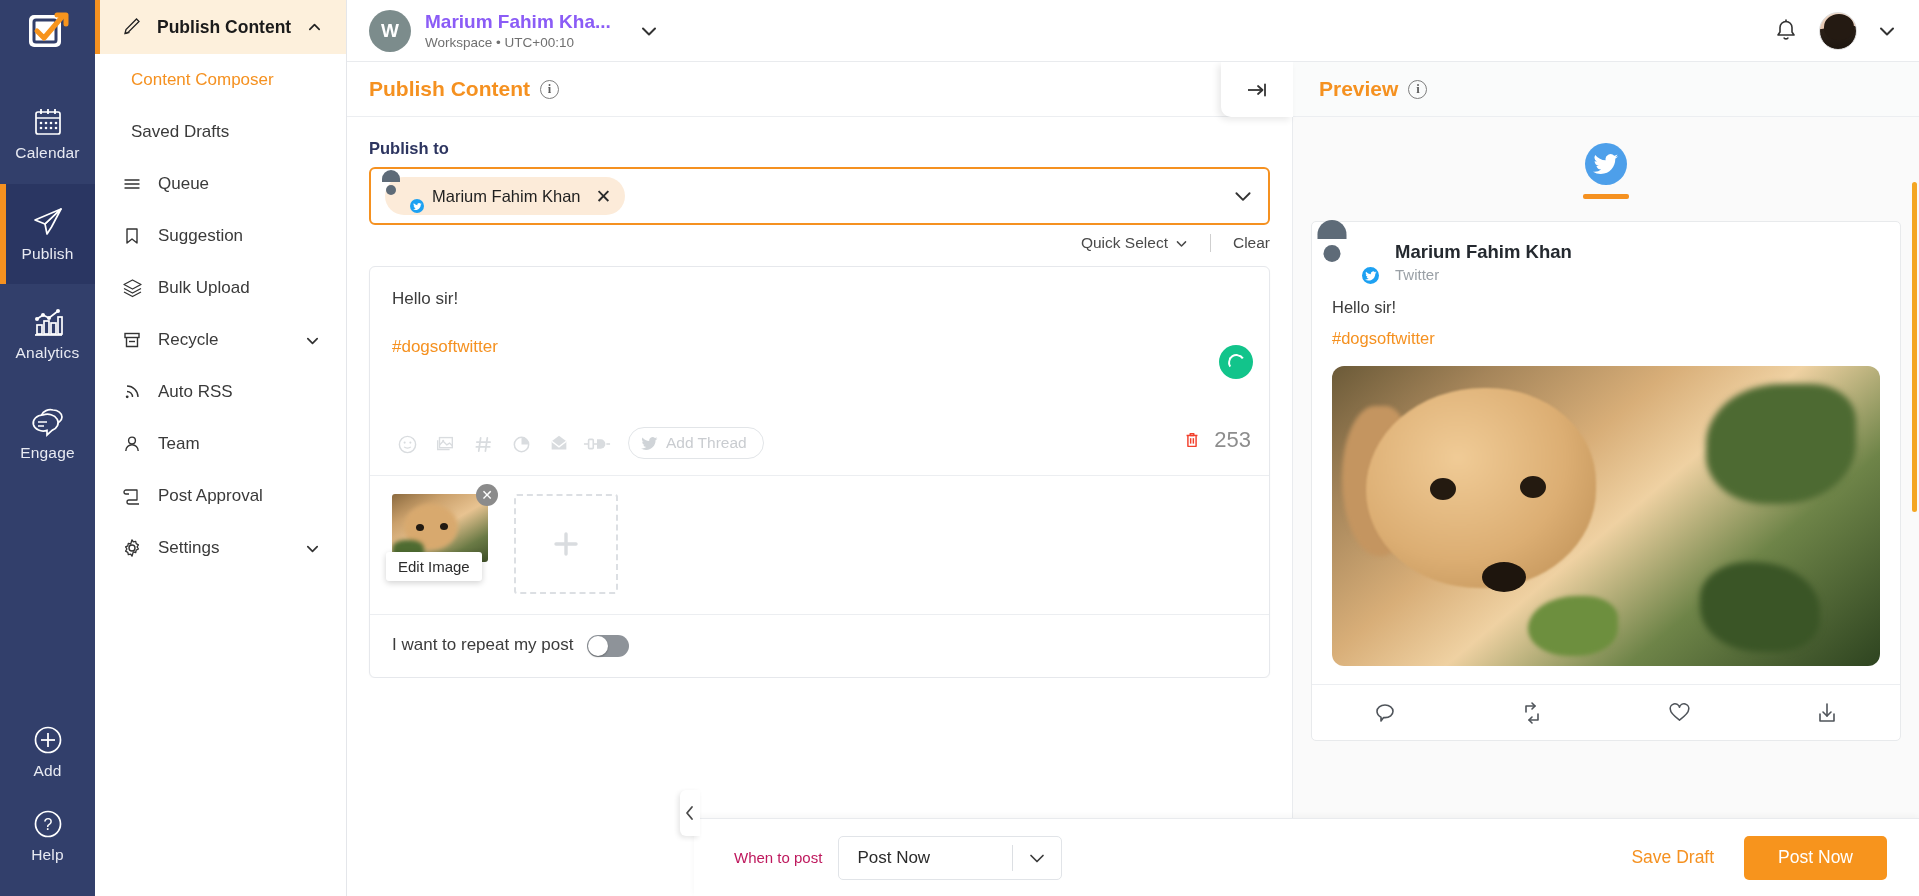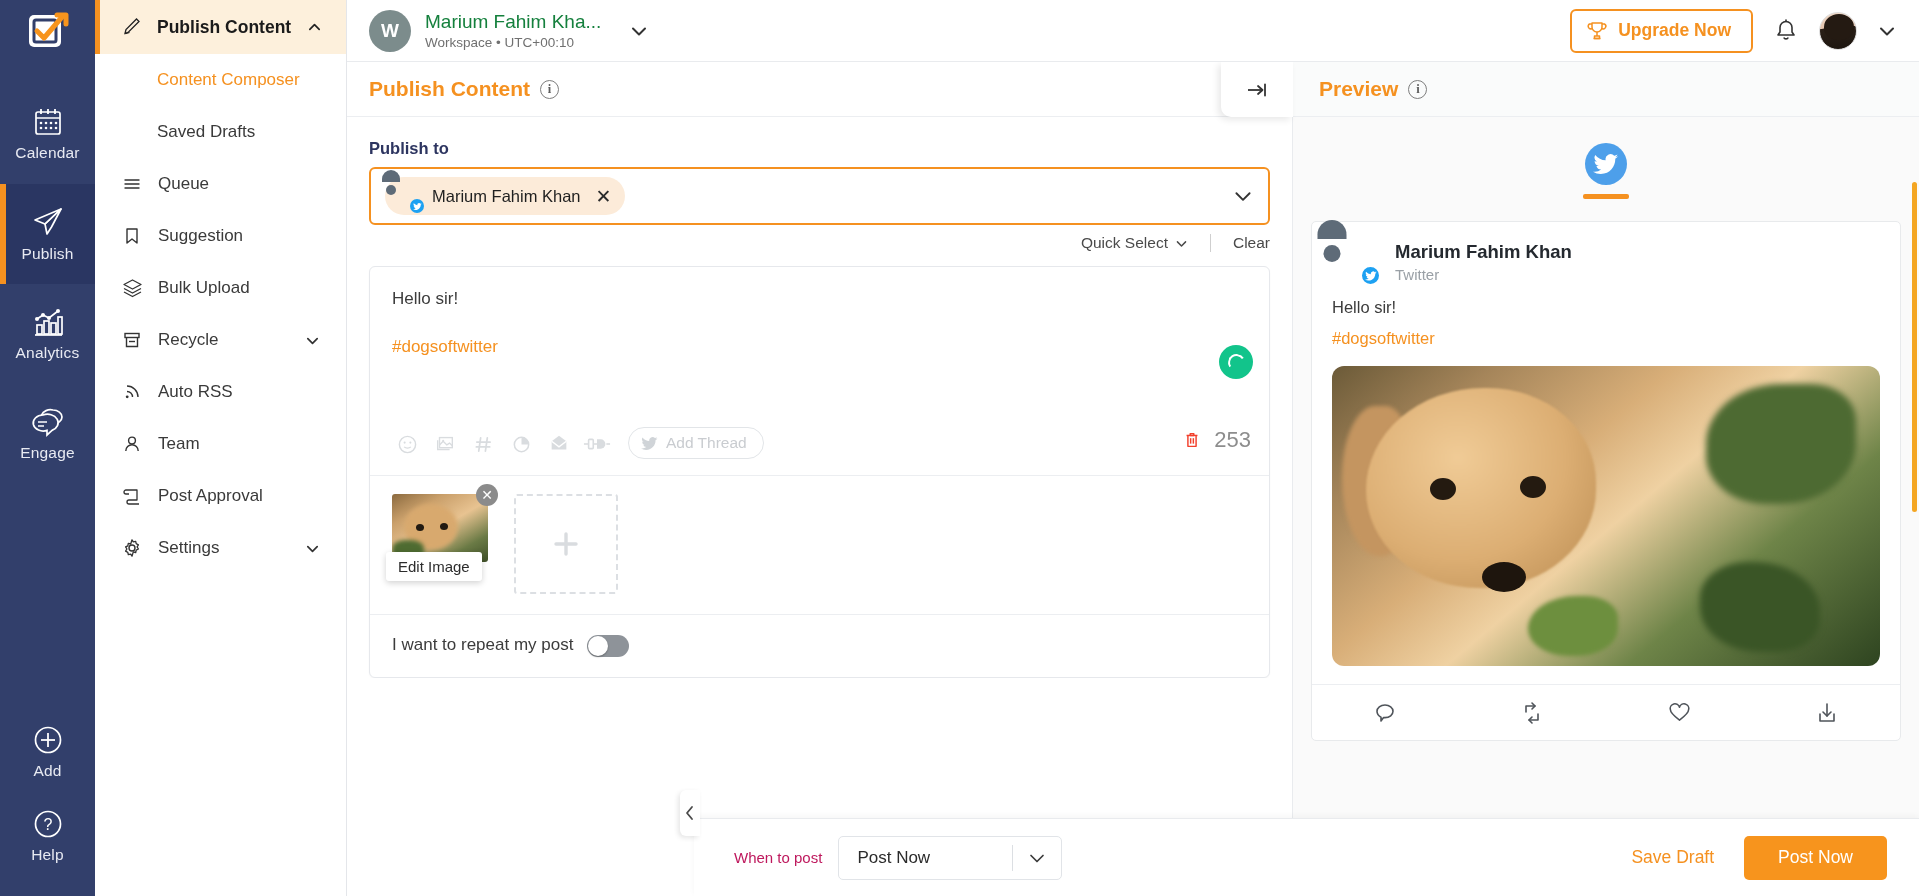--- a/index.html
+++ b/index.html
@@ -41,41 +41,41 @@
   .subnav-header {
     height: 54px; display: flex; align-items: center; gap: 14px;
     padding-left: 26px; background: #fdf0dc; position: relative; cursor: pointer;
   }
   .subnav-header::before { content:""; position:absolute; left:0; top:0; bottom:0; width:5px; background:#f59120; }
   .subnav-header .txt { font-size: 17.5px; color: #1b1b1b; font-weight: 600; }
   .sub-item {
     height: 52px; display:flex; align-items:center; gap:15px; padding-left: 26px;
     font-size: 17px; color: #3a3a3a; cursor: pointer;
   }
-  .sub-item.indent { padding-left: 62px; }
+  .sub-item.indent { padding-left: 36px; }
   .sub-item.current { color: #f59120; }
   .sub-item .chev { margin-left: auto; margin-right: 26px; }
   .ico { width: 22px; height: 22px; display:inline-flex; align-items:center; justify-content:center; flex: 0 0 22px; }
 
   
   .main {
     flex: 1 1 auto; height: 896px; display: flex; flex-direction: column;
     position: relative; background: #fff;
   }
   .topbar {
     height: 62px; background:#fff; border-bottom: 1px solid #e9ebee;
     display:flex; align-items:center; padding: 0 22px 0 22px; gap: 14px;
     position: absolute; top:0; left: 0; right: 0; z-index: 30;
   }
   .ws-avatar {
     width: 42px; height: 42px; border-radius: 50%; background: #7c8c8c;
     color: #fff; display:flex; align-items:center; justify-content:center;
     font-size: 19px; font-weight: 700;
   }
-  .ws-name { font-size: 19px; font-weight: 400; color: #15803d; line-height: 1.15; }
+  .ws-name { font-size: 19px; font-weight: 700; color: #8b5cf6; line-height: 1.15; }
   .ws-sub { font-size: 13.5px; color: #707070; margin-top: 2px; }
   .ws-chev { margin-left: 14px; color:#333; cursor:pointer; }
   .top-right { margin-left: auto; display:flex; align-items:center; gap: 20px; }
   .upgrade-btn {
     border: 2px solid #f59120; border-radius: 6px; color: #f59120;
     font-size: 17.5px; font-weight: 700; padding: 9px 20px 9px 14px;
     display:flex; align-items:center; gap:10px; cursor:pointer; background:#fff;
   }
   .bell { cursor:pointer; color:#333; }
   .user-pic {
@@ -532,35 +532,20 @@
         <div class="ws-name">Marium Fahim Kha...</div>
         <div class="ws-sub">Workspace • UTC+00:10</div>
       </div>
       <span class="ws-chev">
         <svg width="20" height="20" viewBox="0 0 20 20">
             <polyline points="4,7.5 10,13.5 16,7.5" fill="none" stroke="#333" stroke-width="2" stroke-linecap="round" stroke-linejoin="round"></polyline>
           </svg>
       </span>
 
       <div class="top-right">
-        <div class="upgrade-btn">
-          <span>
-            <svg width="22" height="22" viewBox="0 0 22 22">
-                <g fill="none" stroke="#f59120" stroke-width="1.5" stroke-linejoin="round">
-                  <path d="M6 3 h10 v4 a5 5 0 0 1 -10 0 z"></path>
-                  <path d="M6 4 h-2.5 a2.5 2.5 0 0 0 2.5 4.5"></path>
-                  <path d="M16 4 h2.5 a2.5 2.5 0 0 1 -2.5 4.5"></path>
-                  <line x1="11" y1="12" x2="11" y2="16"></line>
-                  <line x1="7.5" y1="18.5" x2="14.5" y2="18.5"></line>
-                  <path d="M8.5 16 h5 v2.5 h-5 z"></path>
-                </g>
-              </svg>
-          </span>
-          <span>Upgrade Now</span>
-        </div>
         <span class="bell">
           <svg width="26" height="26" viewBox="0 0 26 26">
               <path d="M13 3.5 a6 6 0 0 1 6 6 v4.5 l2 3 h-16 l2-3 V9.5 a6 6 0 0 1 6-6z" fill="none" stroke="#333" stroke-width="1.6" stroke-linejoin="round"></path>
               <path d="M13 2 v1.5" stroke="#333" stroke-width="1.6" stroke-linecap="round"></path>
               <path d="M10.8 19.5 a2.3 2 0 0 0 4.4 0" fill="none" stroke="#333" stroke-width="1.6"></path>
             </svg>
         </span>
         <div class="user-pic"></div>
         <span>
           <svg width="20" height="20" viewBox="0 0 20 20">

